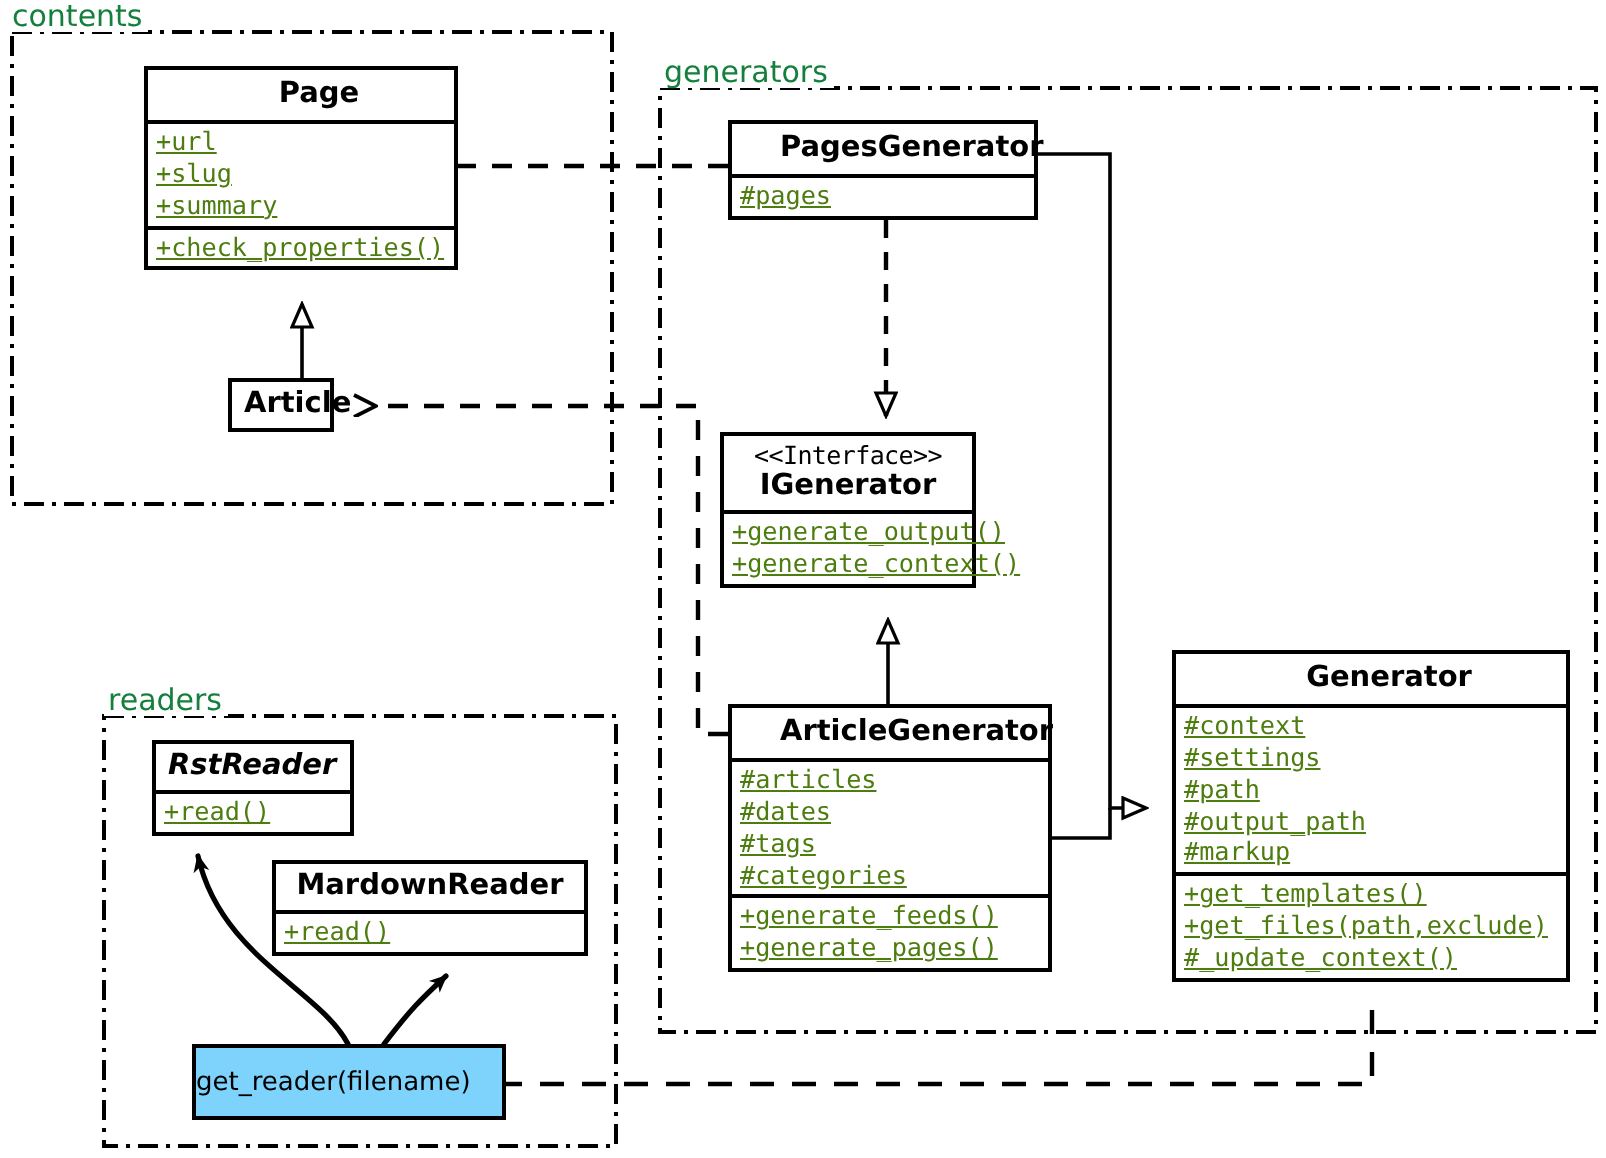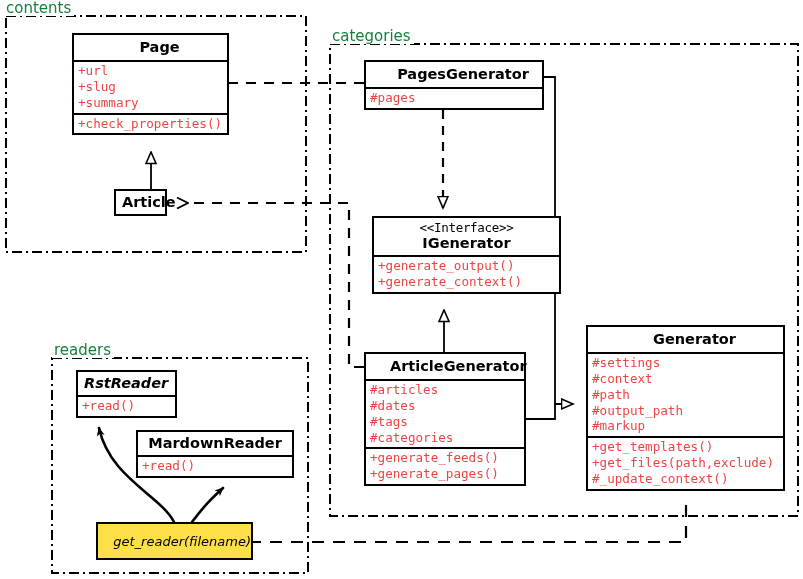--- a/index.html
+++ b/index.html
@@ -45,33 +45,33 @@
   .uml-compartment {
     border-top: 2px solid #000;
     padding: 1px 0 2px 0;
   }
   .uml-feature {
     font-family: "DejaVu Sans Mono", monospace;
     font-size: 12.6px;
     line-height: 1.255;
     padding: 0 2px 0 4px;
     white-space: nowrap;
-    color: #ef4444;
+    color: #4d7c0f;
+    text-decoration: underline;
   }
   .plain-box {
     position: absolute;
     border: 2px solid #000;
-    background: #fde047;
+    background: #7dd3fc;
     box-sizing: border-box;
     display: flex;
     align-items: center;
-    justify-content: flex-end;
+    justify-content: flex-start;
     font-size: 13px;
     color: #000;
-    font-style: italic;
   }
   .pkg-label {
     position: absolute;
     font-size: 15px;
     color: #15803d;
     background: #fff;
     padding: 0 3px 0 2px;
     white-space: nowrap;
     line-height: 1;
   }
@@ -137,47 +137,47 @@
   <g>
     <path d="M174,522 C160,495 110,478 99,428" fill="none" stroke="#000000" stroke-width="2.6" stroke-linecap="round" marker-end="url(#filledArrow)"></path>
   </g>
 
   <g>
     <path d="M192,522 C205,505 210,500 223,488" fill="none" stroke="#000000" stroke-width="2.6" stroke-linecap="round" marker-end="url(#filledArrow)"></path>
   </g>
 </svg>
 
 <div class="pkg-label" style="left:4px; top:1px;">contents</div>
-<div class="pkg-label" style="left:330px; top:29px;">categories</div>
+<div class="pkg-label" style="left:330px; top:29px;">generators</div>
 <div class="pkg-label" style="left:52px; top:343px;">readers</div>
 
 <div class="uml-class" style="left:72px; top:33px; width:157px;">
   <div class="uml-name">Page</div>
   <div class="uml-compartment">
     <div class="uml-feature">+url</div>
     <div class="uml-feature">+slug</div>
     <div class="uml-feature">+summary</div>
   </div>
   <div class="uml-compartment">
     <div class="uml-feature">+check_properties()</div>
   </div>
 </div>
 
 <div class="uml-class" style="left:114px; top:189px; width:53px;">
   <div class="uml-name" style="padding:3px 6px 4px 6px;">Article</div>
 </div>
 
-<div class="uml-class" style="left:364px; top:60px; width:180px;">
+<div class="uml-class" style="left:364px; top:60px; width:155px;">
   <div class="uml-name">PagesGenerator</div>
   <div class="uml-compartment">
     <div class="uml-feature">#pages</div>
   </div>
 </div>
 
-<div class="uml-class" style="left:372px; top:216px; width:189px;">
+<div class="uml-class" style="left:360px; top:216px; width:128px;">
   <div class="uml-name" style="padding:3px 6px 4px 6px;">
     <span class="uml-stereo">&lt;&lt;Interface&gt;&gt;</span>
     <span>IGenerator</span>
   </div>
   <div class="uml-compartment">
     <div class="uml-feature">+generate_output()</div>
     <div class="uml-feature">+generate_context()</div>
   </div>
 </div>
 
@@ -191,22 +191,22 @@
   </div>
   <div class="uml-compartment">
     <div class="uml-feature">+generate_feeds()</div>
     <div class="uml-feature">+generate_pages()</div>
   </div>
 </div>
 
 <div class="uml-class" style="left:586px; top:325px; width:199px;">
   <div class="uml-name">Generator</div>
   <div class="uml-compartment">
+    <div class="uml-feature">#context</div>
     <div class="uml-feature">#settings</div>
-    <div class="uml-feature">#context</div>
     <div class="uml-feature">#path</div>
     <div class="uml-feature">#output_path</div>
     <div class="uml-feature">#markup</div>
   </div>
   <div class="uml-compartment">
     <div class="uml-feature">+get_templates()</div>
     <div class="uml-feature">+get_files(path,exclude)</div>
     <div class="uml-feature">#_update_context()</div>
   </div>
 </div>

